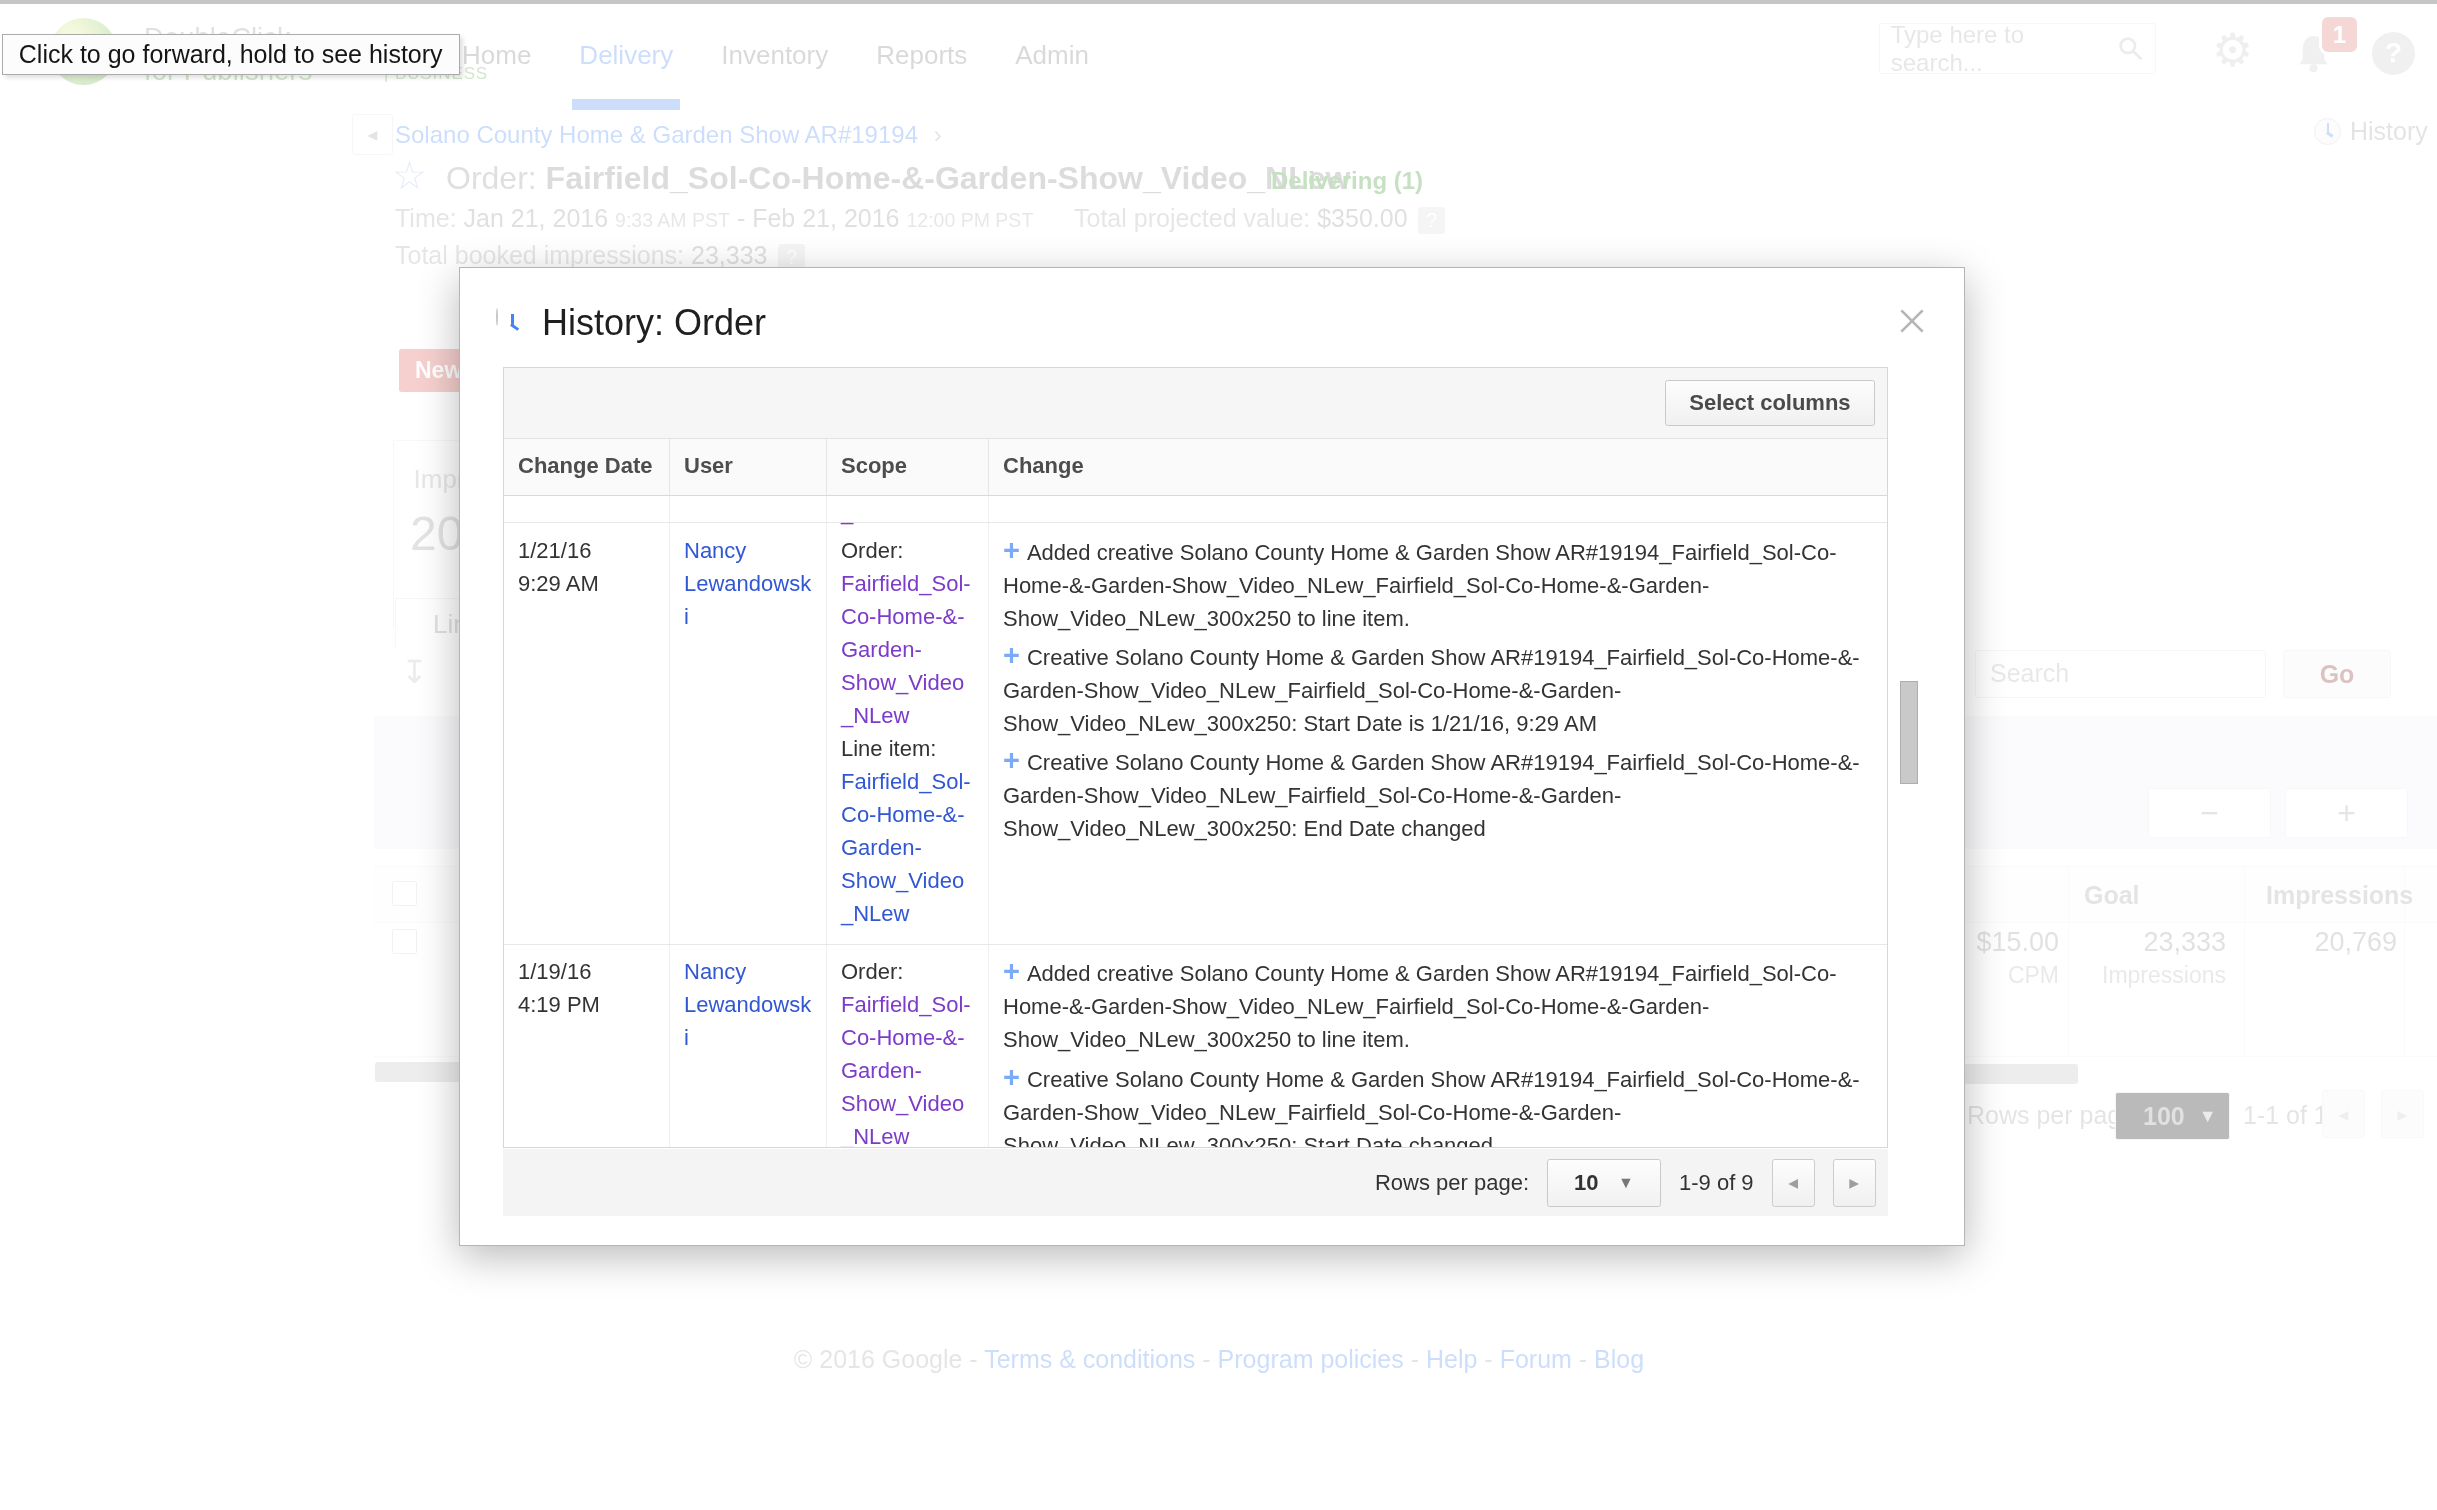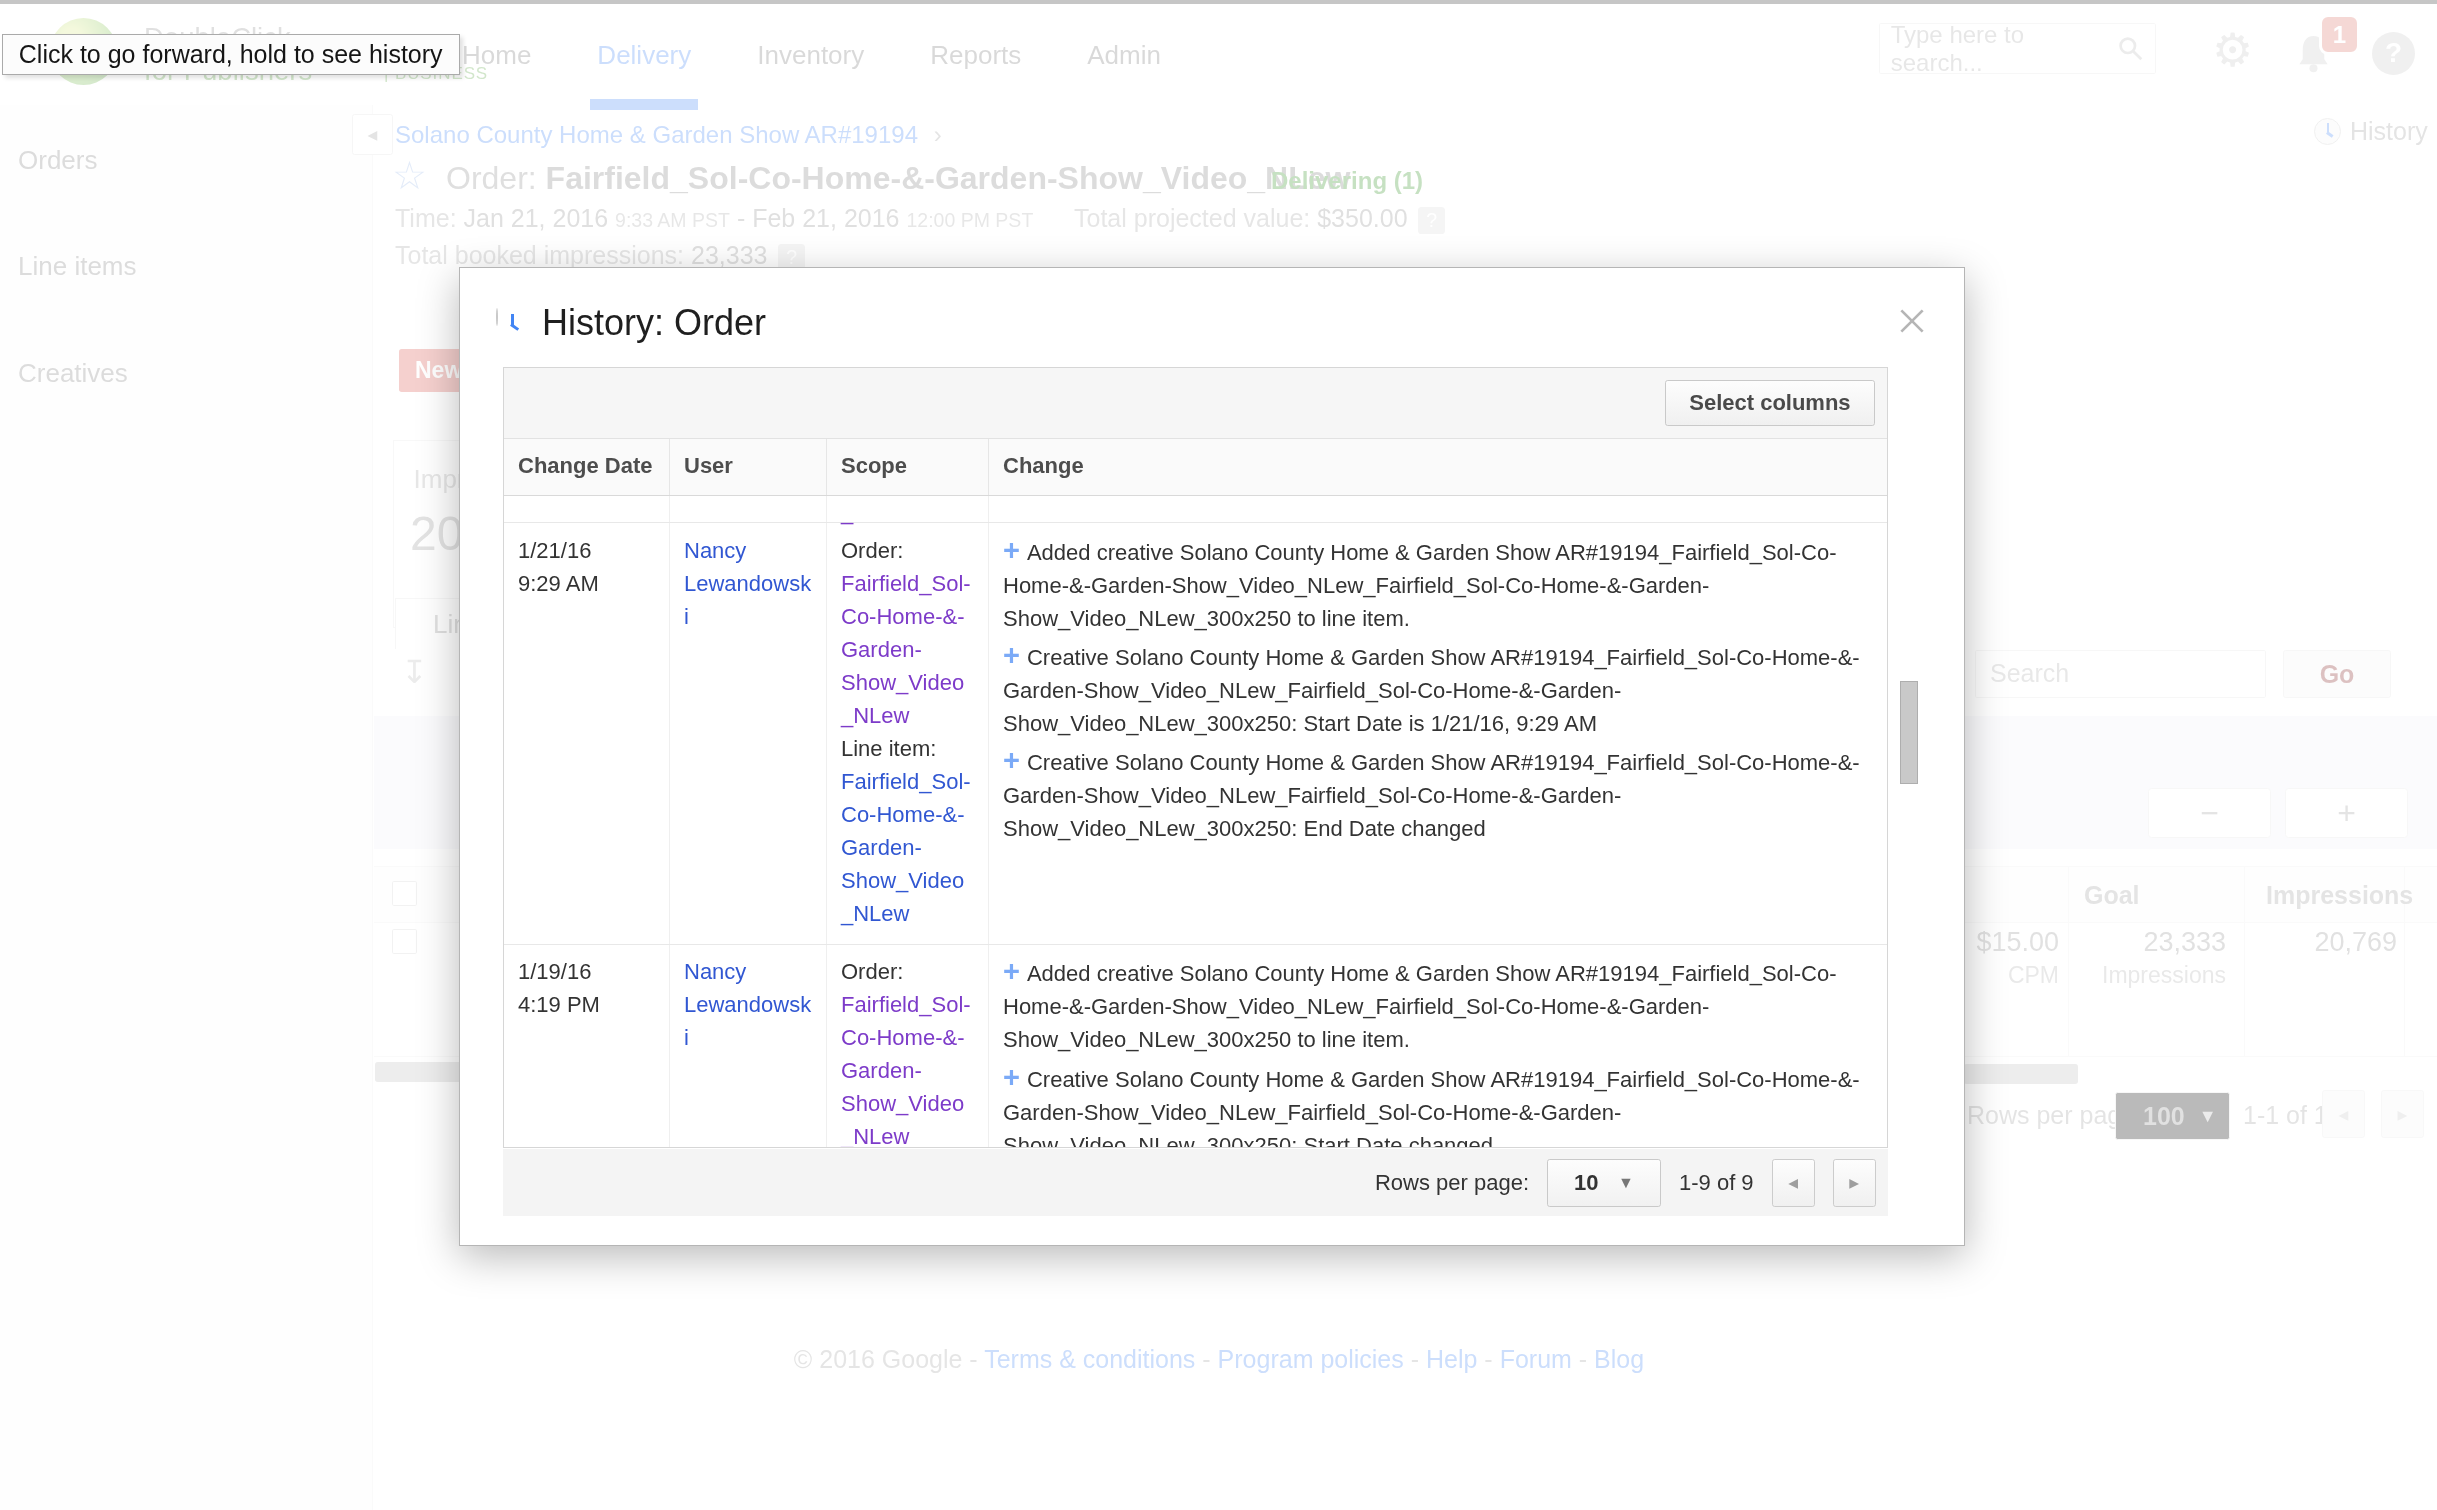--- a/index.html
+++ b/index.html
@@ -10,21 +10,21 @@
   #page { position:absolute; inset:0; background:#fff; }
   #chrome-strip { position:absolute; left:0; top:0; right:0; height:3.6px; background:#2e2e2e; }
 
   
   #topbar { position:absolute; left:0; top:3.6px; width:100%; height:101px; background:#fff; }
   #logo-circle { position:absolute; left:50px; top:14px; width:67px; height:67px; border-radius:50%;
                  background:radial-gradient(circle at 32% 30%, #d6e680 15%, #7cbf4e 60%, #4e9a3c); }
   #logo-line1 { position:absolute; left:144px; top:18px; font-size:27.5px; color:#8c8c8c; }
   #logo-line2 { position:absolute; left:144px; top:51px; font-size:27.5px; color:#58a340; }
   #logo-badge { position:absolute; left:384px; top:60px; font-size:17px; color:#58a340; letter-spacing:0.9px; }
-  #main-nav { position:absolute; left:462px; top:36px; display:flex; gap:66px; font-size:26px; color:#757575; }
+  #main-nav { position:absolute; left:462px; top:36px; display:flex; gap:48px; font-size:26px; color:#757575; }
   .nav-item { position:relative; cursor:pointer; }
   .nav-item.active { color:#4285f4; }
   .nav-item.active::after { content:""; position:absolute; left:-7px; right:-7px; top:59px; height:11.5px; background:#4285f4; }
   #user-info { position:absolute; left:1243px; top:16px; width:586px; text-align:right; font-size:24px; color:#9b9b9b; line-height:32px; }
   #topsearch { position:absolute; left:1879px; top:19.5px; width:277px; height:51px; border:1.8px solid #e2e2e2; border-radius:1.8px;
                background:#fff; display:flex; align-items:center; padding:0 10.7px; }
   #topsearch .ph { flex:1; font-size:24px; color:#a8a8a8; }
   #gear-icon { position:absolute; left:2212px; top:19.5px; font-size:46px; color:#c2c2c2; }
   #bell-icon { position:absolute; left:2292px; top:28px; }
   #notif-badge { position:absolute; left:2319px; top:10.7px; min-width:41px; height:41px; padding:0 7px; background:#db7066;
@@ -172,25 +172,20 @@
     <div id="bell-icon">
       <svg width="43" height="43" viewBox="0 0 32 32">
         <path d="M16 3 C10.5 3 8 7.5 8 13 L8 20 L5.5 24 L26.5 24 L24 20 L24 13 C24 7.5 21.5 3 16 3 Z" fill="#c8c8c8"></path>
         <circle cx="16" cy="27" r="3" fill="#c8c8c8"></circle>
       </svg>
     </div>
     <div id="notif-badge">1</div>
     <div id="help-icon">?</div>
   </div>
 
-  <aside id="sidebar">
-      <div class="sb-item" style="top: 40px;">Orders</div>
-      <div class="sb-item" style="top: 146px;">Line items</div>
-      <div class="sb-item" style="top: 253px;">Creatives</div>
-    </aside>
   <div id="collapse-btn">◂</div>
 
   <div id="breadcrumb">
     <a>Solano County Home &amp; Garden Show AR#19194</a>
     <span class="chev">›</span>
   </div>
   <div id="star-icon">☆</div>
   <div id="page-title">
     <span>Order:</span>
     <b>Fairfield_Sol-Co-Home-&amp;-Garden-Show_Video_NLew</b>

